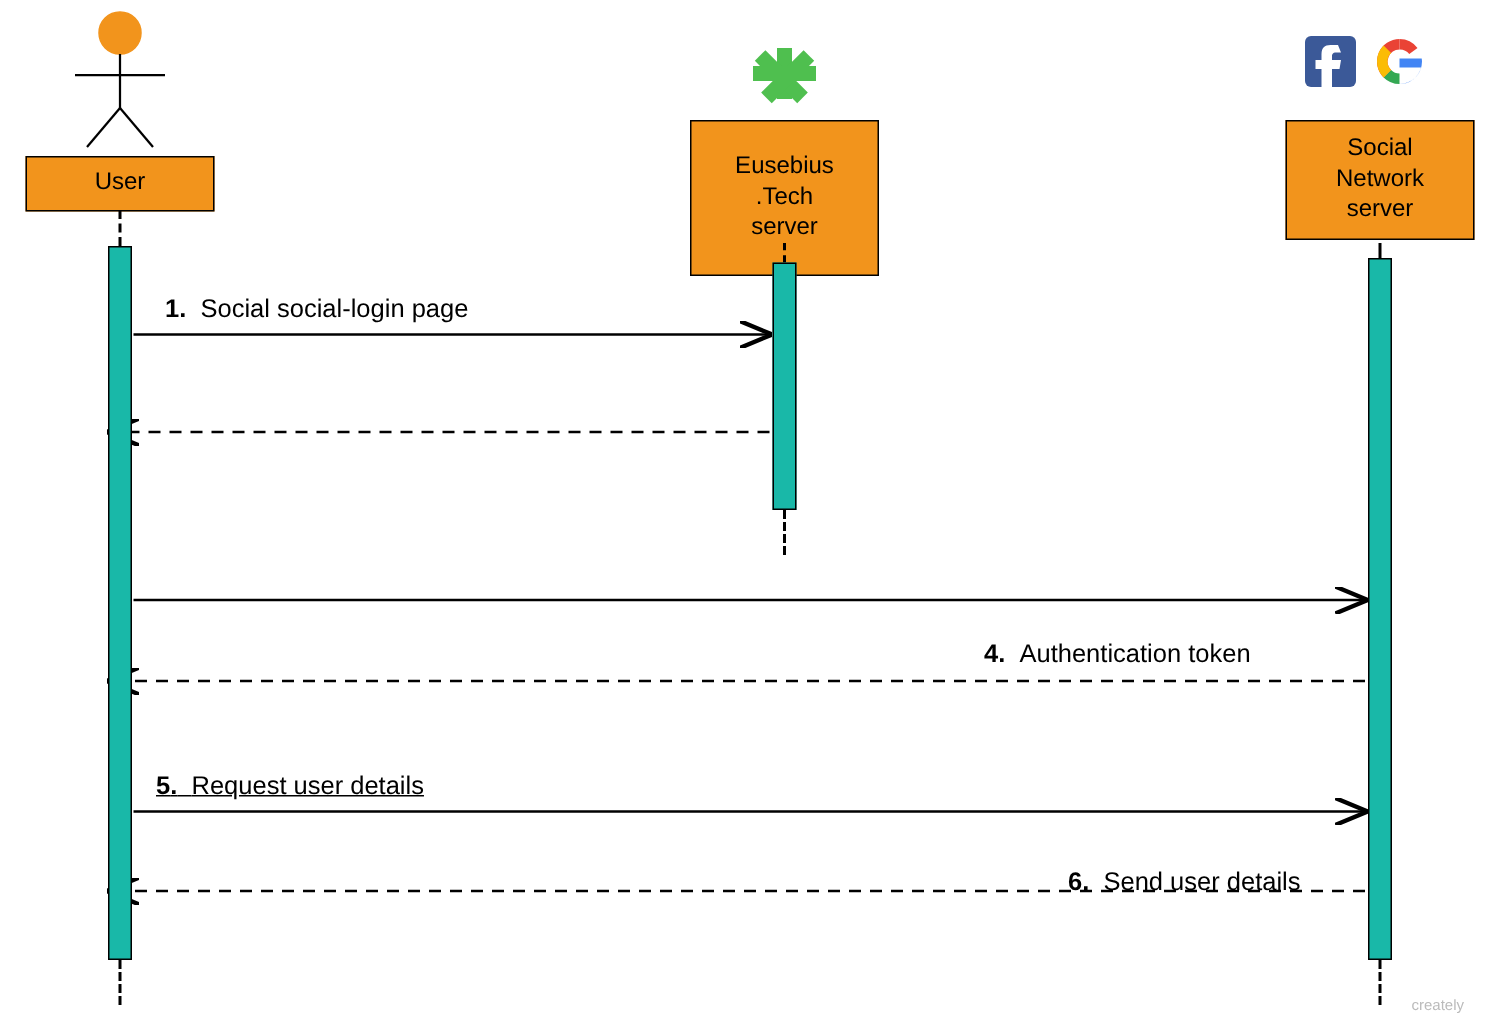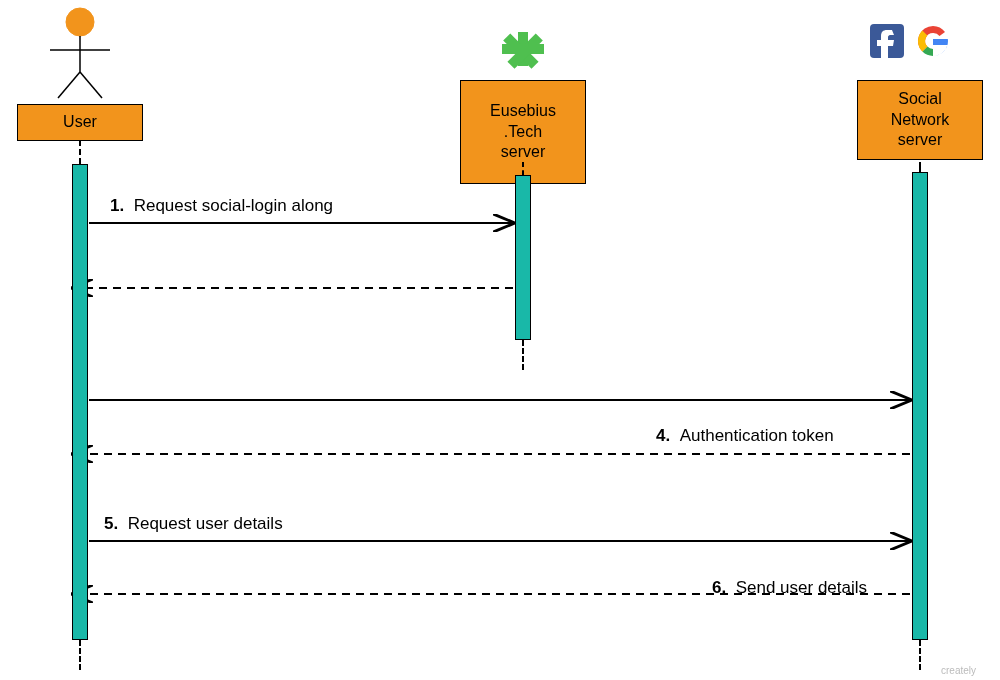--- a/index.html
+++ b/index.html
@@ -79,26 +79,26 @@
   <div class="dash-v" style="left:522px;top:162px;height:13px;"></div>
   <div class="dash-v" style="left:522px;top:340px;height:30px;"></div>
   <div class="dash-v" style="left:919px;top:162px;height:10px;"></div>
   <div class="dash-v" style="left:919px;top:640px;height:30px;"></div>
 
   <div class="activation" style="left:72px; top:164px;height:476px;"></div>
   <div class="activation" style="left:515px;top:175px;height:165px;"></div>
   <div class="activation" style="left:912px;top:172px;height:468px;"></div>
 
   <div class="msg" style="left:110px;top:196px;">
-    <b>1</b><b>.</b>&nbsp;&nbsp;<span>Request social-login along</span>
+    <b>1</b><b>.</b>&nbsp;&nbsp;<span>Social social-login page</span>
   </div>
   <div class="msg" style="left:656px;top:426px;">
     <b>4</b><b>.</b>&nbsp;&nbsp;<span>Authentication token</span>
   </div>
-  <div class="msg" style="left:104px;top:514px;">
+  <div class="msg" style="left:104px;top:514px;text-decoration:underline;">
     <b>5</b><b>.</b>&nbsp;&nbsp;<span>Request user details</span>
   </div>
   <div class="msg" style="left:712px;top:566px;margin-top:12px;">
     <b>6</b><b>.</b>&nbsp;&nbsp;<span>Send user details</span>
   </div>
 
   <div class="credit">creately</div>
 </div>
 
 </body></html>

